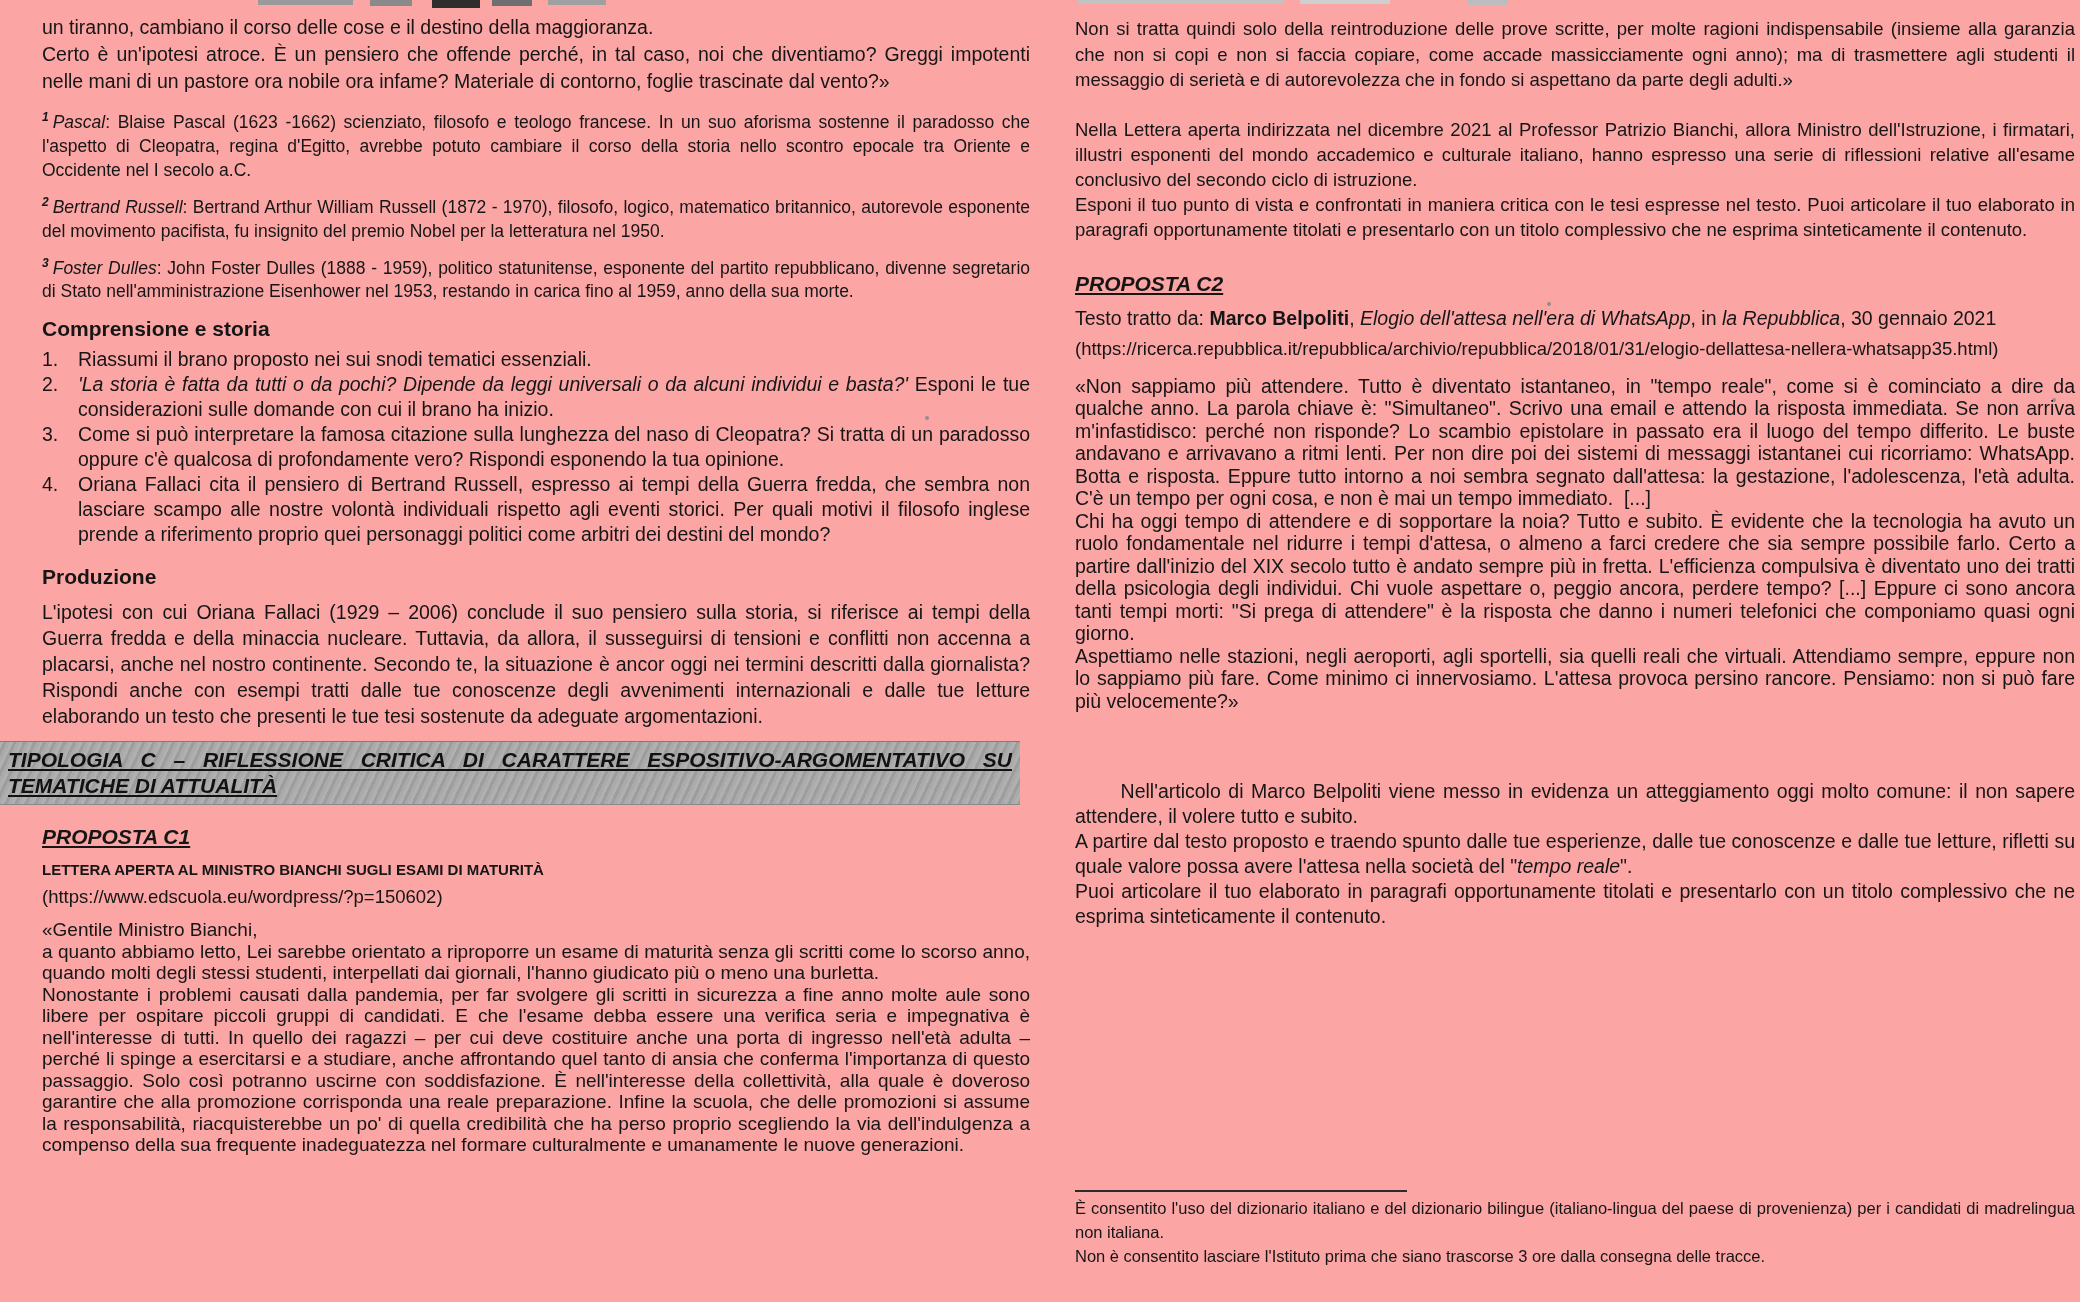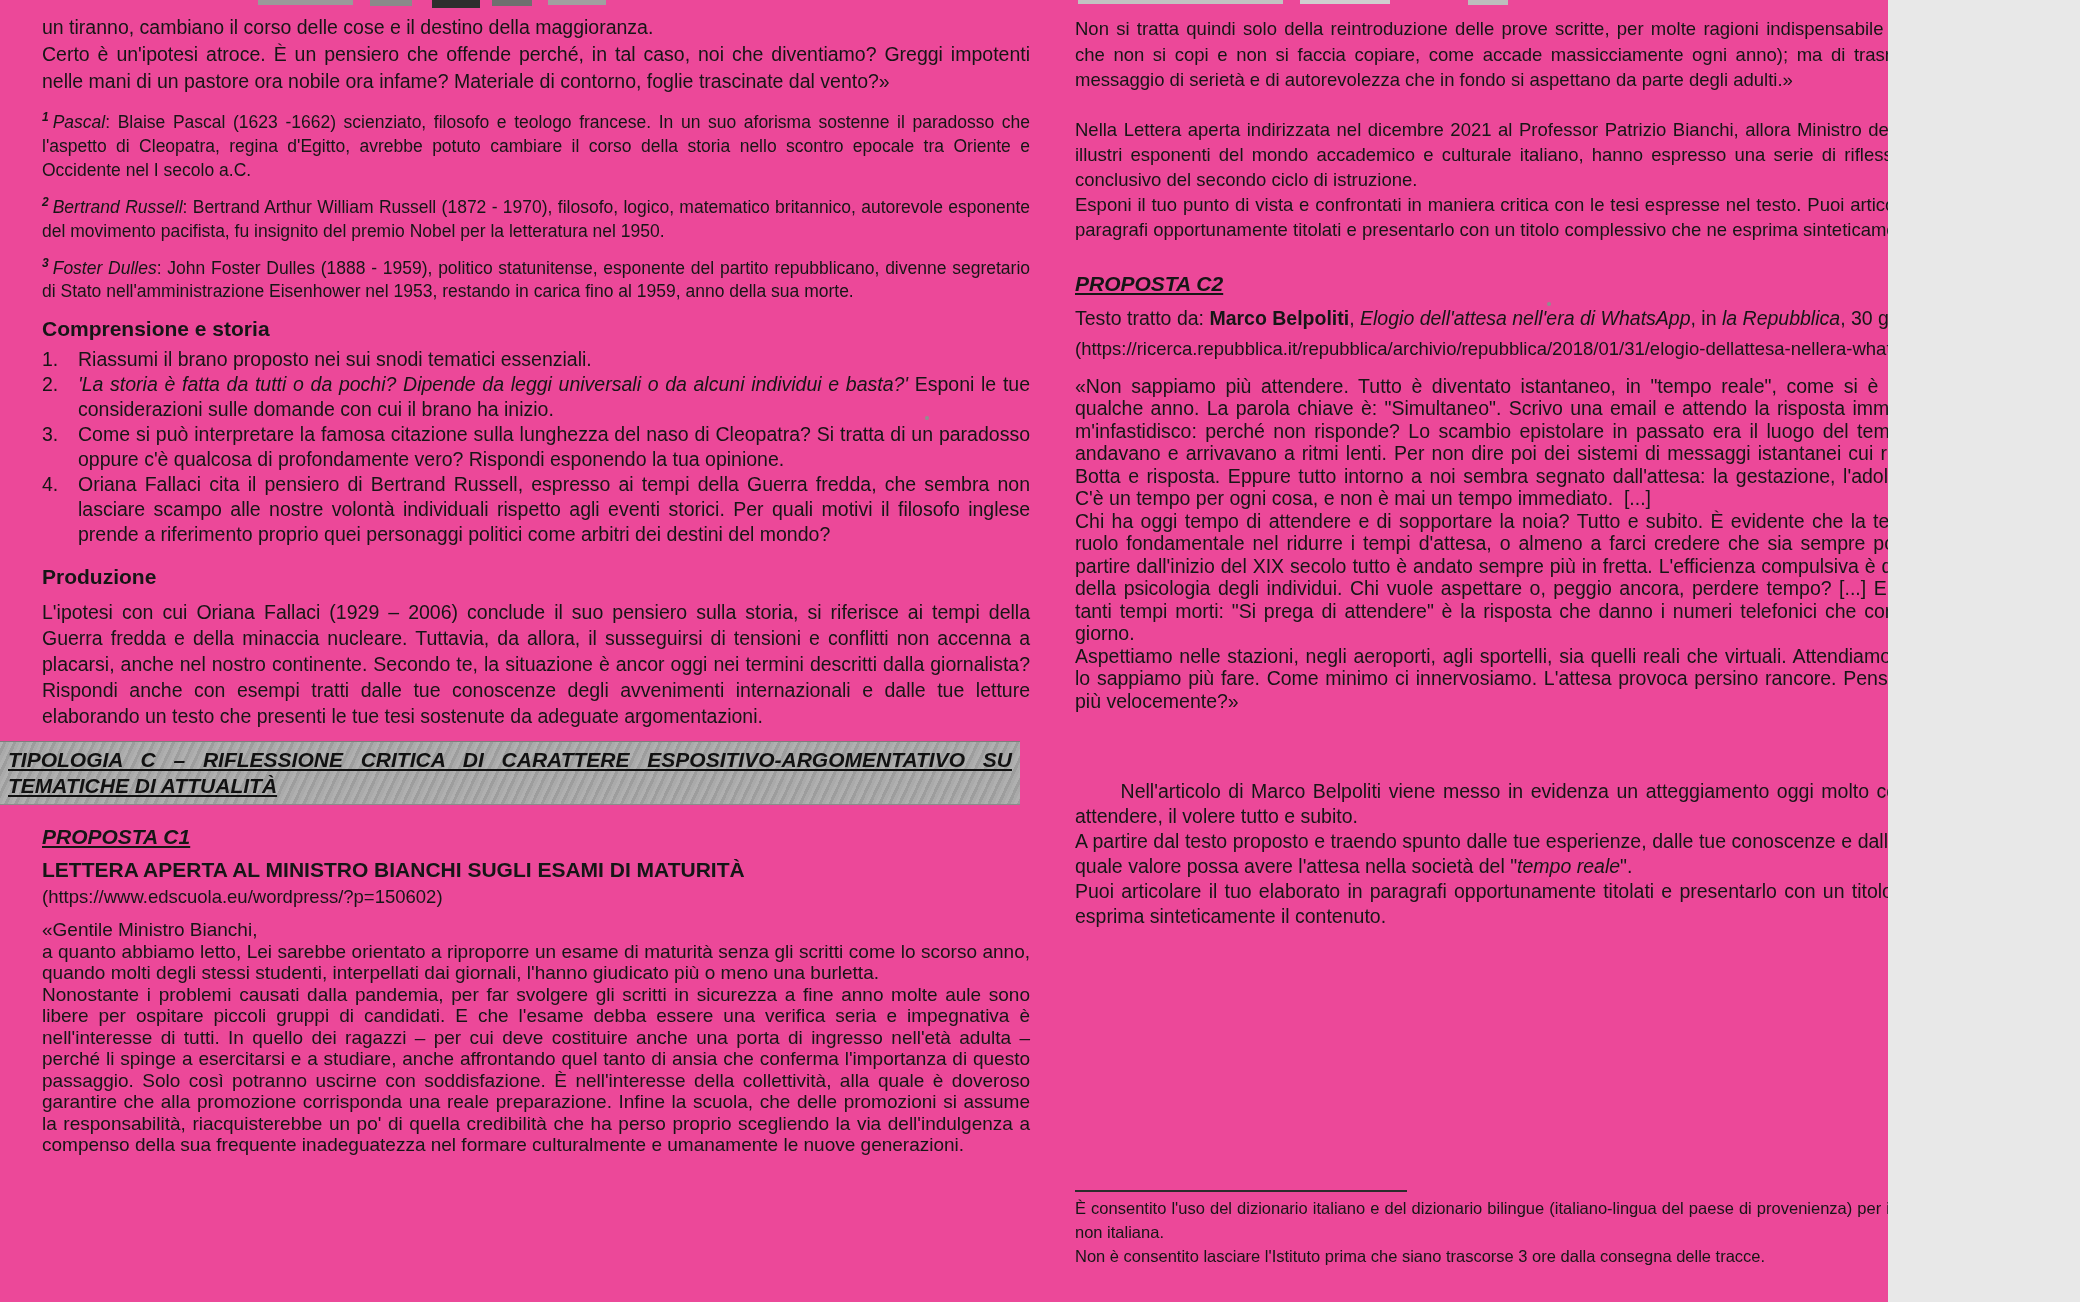--- a/index.html
+++ b/index.html
@@ -1,17 +1,17 @@
 <!DOCTYPE html>
 <html><head>
 <meta charset="utf-8">
 <style>
   html,body{margin:0;padding:0;background:#e8e8e8;}
   .page{
-    position:relative;width:1888px;height:1302px;background:#ec4899;
+    position:relative;width:2080px;height:1302px;background:#fca5a5;
     font-family:"Liberation Sans",sans-serif;color:#161616;overflow:hidden;
   }
   .col{position:absolute;top:0;height:100%;}
   .col-left{left:42px;width:988px;padding-top:14px;}
   .col-right{left:1075px;width:1000px;padding-top:16px;}
   .para{text-align:justify;}
   .prewrap{white-space:pre-wrap;}
   .fs-lg{font-size:19.5px;line-height:27px;}
   .fn{font-size:17.5px;line-height:24px;text-align:justify;}
   .fn .sup{vertical-align:super;font-size:12px;font-style:italic;font-weight:bold;padding-right:4px;}
@@ -28,21 +28,21 @@
   .band{
     margin:12px 0 16px -42px;width:1004px;padding:5px 8px;
     background:#a7a7a7;
     background-image:repeating-linear-gradient(115deg,rgba(255,255,255,.10) 0 3px,rgba(0,0,0,.06) 3px 6px,rgba(255,255,255,.04) 6px 9px);
     border-top:1px solid #7d7d7d;border-bottom:1px solid #8a8a8a;
     color:#111;font-weight:bold;font-style:italic;font-size:21px;line-height:26px;
   }
   .band .bl1{display:block;text-align:justify;text-align-last:justify;text-decoration:underline;}
   .band .bl2{display:block;text-decoration:underline;}
   .proposta{margin-top:20px;font-size:21px;line-height:24px;font-weight:bold;font-style:italic;text-decoration:underline;}
-  .doc-title{margin-top:8px;font-size:21px;line-height:26px;font-weight:bold;}
+  .doc-title{margin-top:8px;font-size:15px;line-height:26px;font-weight:bold;}
   .url{margin-top:2px;font-size:18.5px;line-height:24px;}
   .letter{margin-top:10px;font-size:19px;line-height:21.5px;}
   .rbody{font-size:18.5px;line-height:25.5px;text-align:justify;}
   .p-lettera{margin-top:24px;line-height:25px;}
   .c2-label{margin-top:30px;}
   .source{margin-top:10px;font-size:19.5px;line-height:25px;}
   .r-url{margin-top:6px;}
   .quote{margin-top:14px;font-size:19.5px;line-height:22.5px;}
   .closing{margin-top:42px;font-size:19.5px;line-height:25px;}
   .footer{position:absolute;left:0;top:1190px;width:1000px;font-size:16.5px;line-height:24px;}

